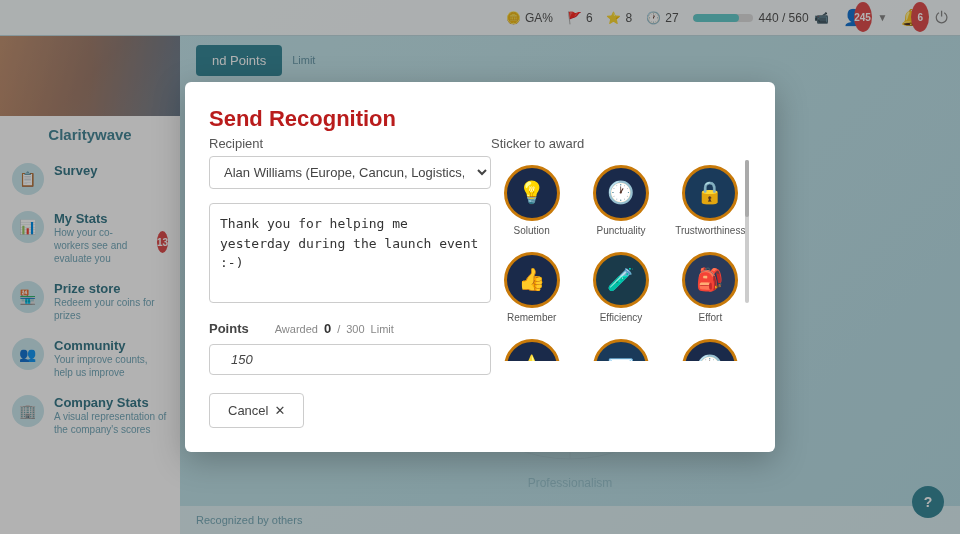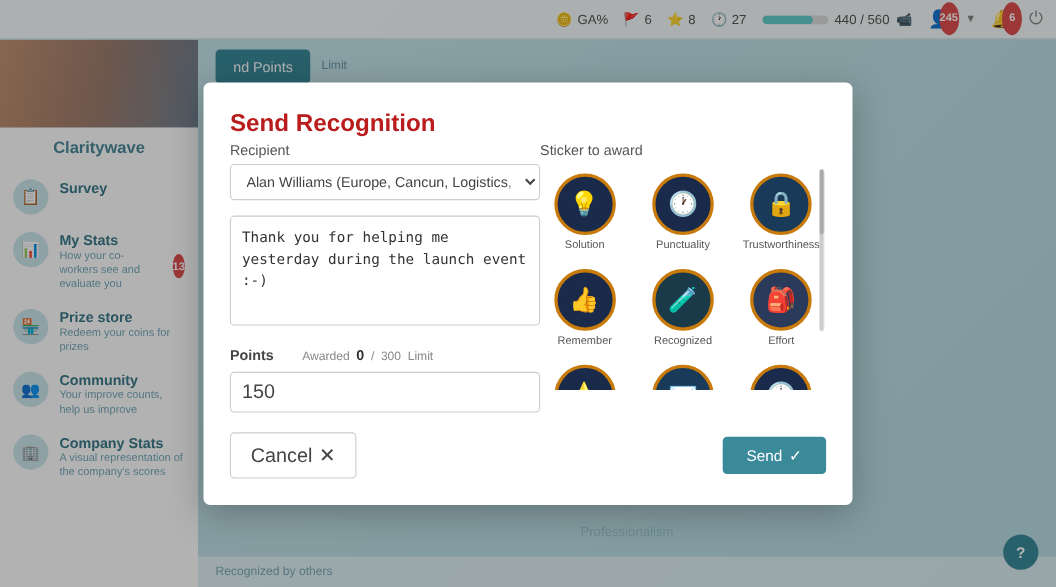--- a/index.html
+++ b/index.html
@@ -277,25 +277,26 @@
     .points-max {
       font-size: 11px;
       color: #888;
     }
     .points-limit {
       font-size: 11px;
       color: #888;
     }
     .points-input {
       width: 100%;
-      padding: 7px 10px;
+      padding: 7px 21px;
       border: 1px solid #ccc;
       border-radius: 4px;
-      font-size: 18px;
+      font-size: 13px;
       color: #444;
+      font-style: italic;
     }
 
     
     .sticker-label {
       font-size: 13px;
       color: #555;
       font-weight: 500;
       margin-bottom: 10px;
       display: block;
     }
@@ -345,21 +346,21 @@
       display: flex;
       justify-content: space-between;
       align-items: center;
       margin-top: 18px;
     }
     .cancel-btn {
       background: white;
       border: 1px solid #ccc;
       padding: 9px 18px;
       border-radius: 4px;
-      font-size: 18px;
+      font-size: 13px;
       cursor: pointer;
       color: #444;
       display: flex;
       align-items: center;
       gap: 6px;
     }
     .send-btn {
       background: #3a8a9a;
       color: white;
       border: none;
@@ -610,21 +611,21 @@
           <div class="sticker-item">
         <div class="sticker-circle" style="border-color:#c87a0a;background:#1a2a4a;">
           <span class="sticker-inner-icon">👍</span>
         </div>
         <span class="sticker-name">Remember</span>
       </div>
           <div class="sticker-item">
         <div class="sticker-circle" style="border-color:#c87a0a;background:#1a3a4a;">
           <span class="sticker-inner-icon">🧪</span>
         </div>
-        <span class="sticker-name">Recognized</span>
+        <span class="sticker-name">Efficiency</span>
       </div>
           <div class="sticker-item">
         <div class="sticker-circle" style="border-color:#c87a0a;background:#2a3a5a;">
           <span class="sticker-inner-icon">🎒</span>
         </div>
         <span class="sticker-name">Effort</span>
       </div>
           <div class="sticker-item">
         <div class="sticker-circle" style="border-color:#c87a0a;background:#1a2a4a;">
           <span class="sticker-inner-icon">⭐</span>
@@ -648,20 +649,16 @@
           <div class="scrollbar-thumb"></div>
         </div>
       </div>
   </div>
 
   <div class="modal-footer">
     <button class="cancel-btn">
       <span>Cancel</span>
       <span>✕</span>
     </button>
-    <button class="send-btn">
-      <span>Send</span>
-      <span>✓</span>
-    </button>
   </div>
 </div>
 
 <div class="help-btn">?</div>
 
 </body></html>

